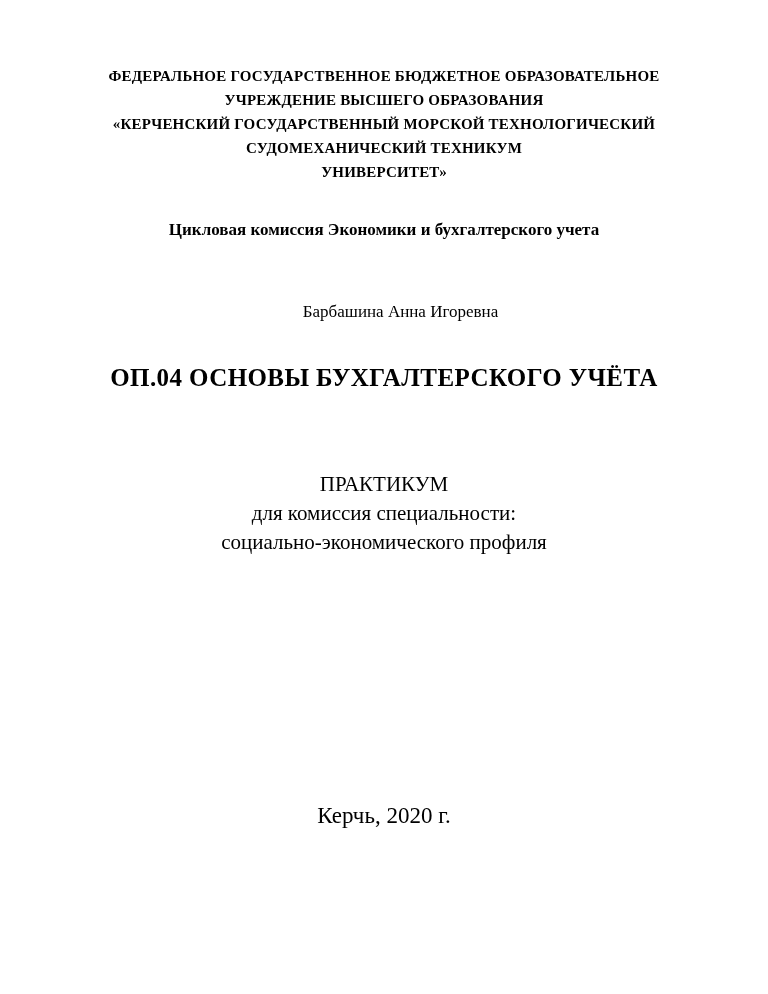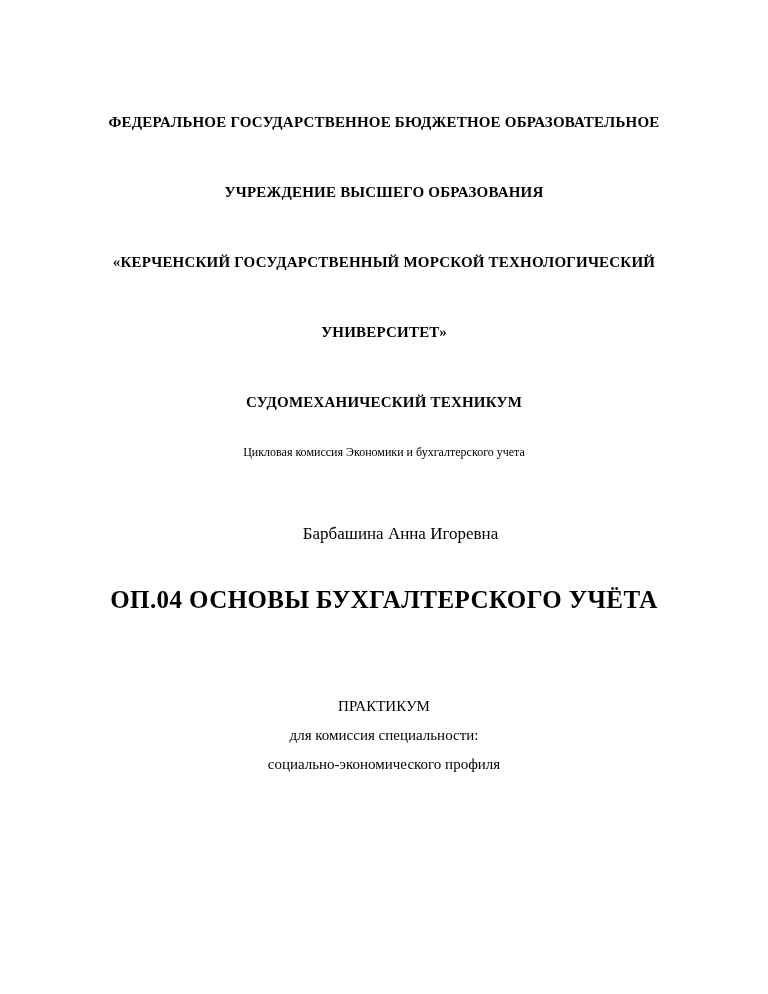--- a/index.html
+++ b/index.html
@@ -24,64 +24,64 @@
   }
   .institution-block {
     padding-top: 64px;
     font-size: 15px;
     font-weight: bold;
     line-height: 24px;
     letter-spacing: 0.2px;
   }
   .institution-line {
     white-space: nowrap;
-    margin-top: 46px;
   }
   .commission-line {
-    margin-top: 26px;
-    font-size: 12px;
+    margin-top: 34px;
+    font-size: 17px;
     line-height: 24px;
+    font-weight: bold;
   }
   .author-name {
     margin-top: 58px;
     font-size: 17px;
     line-height: 24px;
     margin-left: 33px;
   }
   .document-title {
     margin-top: 37px;
     font-size: 25px;
     font-weight: bold;
     line-height: 34px;
     letter-spacing: 0.4px;
     white-space: nowrap;
   }
   .practicum-block {
     margin-top: 75px;
-    font-size: 15px;
+    font-size: 21px;
     line-height: 29px;
     text-align: center;
   }
   .footer-place-year {
     margin-top: 247px;
     font-size: 23px;
     line-height: 24px;
   }
 </style>
 </head>
 <body>
 
 <div class="page">
 
   <div class="institution-block">
     <div class="institution-line">ФЕДЕРАЛЬНОЕ ГОСУДАРСТВЕННОЕ БЮДЖЕТНОЕ ОБРАЗОВАТЕЛЬНОЕ</div>
     <div class="institution-line">УЧРЕЖДЕНИЕ ВЫСШЕГО ОБРАЗОВАНИЯ</div>
     <div class="institution-line">«КЕРЧЕНСКИЙ ГОСУДАРСТВЕННЫЙ МОРСКОЙ ТЕХНОЛОГИЧЕСКИЙ</div>
+    <div class="institution-line">СУДОМЕХАНИЧЕСКИЙ ТЕХНИКУМ</div>
     <div class="institution-line">УНИВЕРСИТЕТ»</div>
-    <div class="institution-line">СУДОМЕХАНИЧЕСКИЙ ТЕХНИКУМ</div>
   </div>
 
   <div class="commission-line">Цикловая комиссия Экономики и бухгалтерского учета</div>
 
   <div class="author-name">Барбашина Анна Игоревна</div>
 
   <div class="document-title">ОП.04 ОСНОВЫ БУХГАЛТЕРСКОГО УЧЁТА</div>
 
   <div class="practicum-block">
     <div>ПРАКТИКУМ</div>

